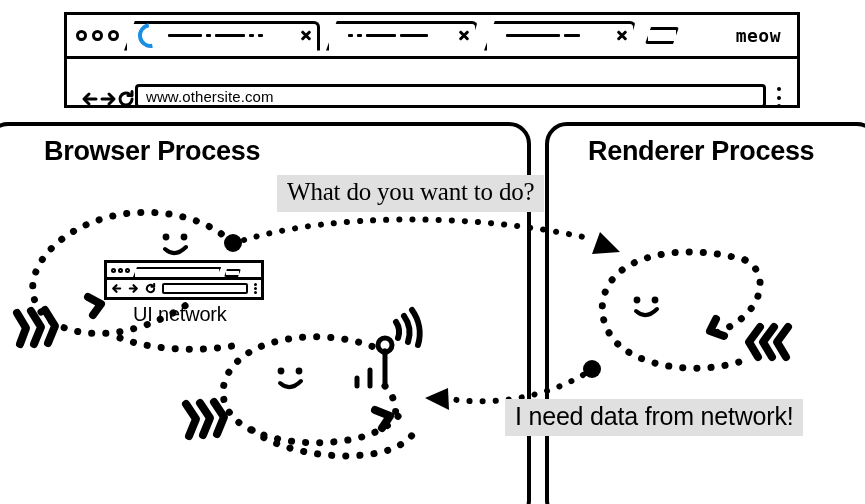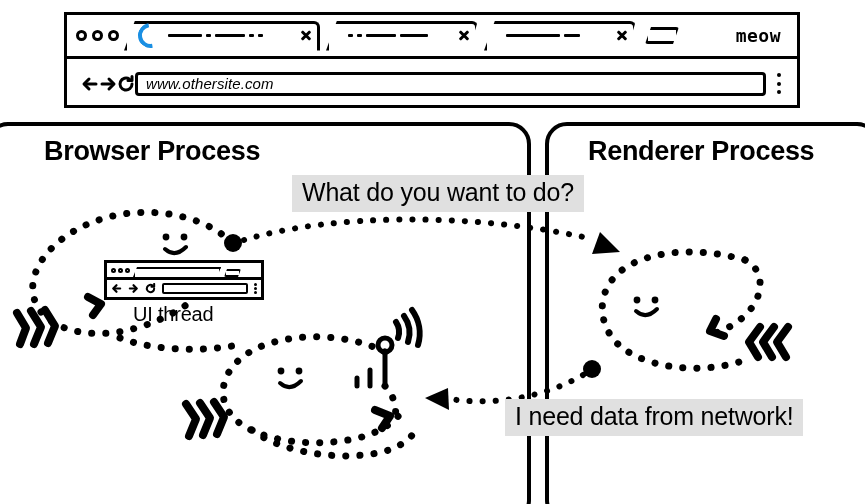--- a/index.html
+++ b/index.html
@@ -57,21 +57,21 @@
     width:34px;height:17px;border:3px solid #000;box-sizing:border-box;
     margin-left:9px;border-radius:3px;
     clip-path:polygon(6px 0,100% 0,calc(100% - 6px) 100%,0 100%);
   }
   .brandword{
     margin-left:auto;padding-right:16px;font-size:18px;letter-spacing:.5px;
     font-family:"DejaVu Sans Mono", monospace;font-weight:700;
   }
   .urlbar{
     position:absolute;left:0;top:44px;right:0;height:49px;
-    display:flex;align-items:center;padding:0 10px 0 14px;box-sizing:border-box;font-style:italic;
+    display:flex;align-items:flex-end;padding:0 10px 0 14px;box-sizing:border-box;
   }
   .navbtn{width:18px;height:18px;flex:0 0 auto;}
   .navbtn svg{display:block;}
   .omnibox{
     flex:1;height:24px;border:3px solid #000;border-radius:4px;background:#fff;
     display:flex;align-items:center;padding:0 8px;box-sizing:border-box;
     font-size:15px;letter-spacing:.1px;
   }
   .kebab{width:5px;height:21px;display:flex;flex-direction:column;justify-content:space-between;
     align-items:center;margin:0 6px 0 10px;flex:0 0 auto;}
@@ -87,21 +87,21 @@
     position:absolute;font-size:27px;font-weight:700;letter-spacing:-.3px;white-space:nowrap;
   }
   .title-browser{left:44px;top:136px;}
   .title-renderer{left:588px;top:136px;}
 
   
   .callout{
     position:absolute;background:#e0e0e0;padding:3px 10px 5px;
     font-size:25px;letter-spacing:-.2px;white-space:nowrap;line-height:1.15;
   }
-  .callout-1{left:292px;top:175px;}
+  .callout-1{left:277px;top:175px;font-family:Liberation Serif, serif;}
   .callout-2{left:505px;top:399px;}
 
   
   .thread-label{position:absolute;font-size:20px;white-space:nowrap;letter-spacing:-.2px;}
   .lbl-ui{left:133px;top:303px;}
   .lbl-net{left:337px;top:425px;}
   .lbl-worker{left:663px;top:267px;}
 
   
   .mini-browser{
@@ -329,18 +329,18 @@
         </svg>
       <span class="mini-omni"></span>
       <span class="mini-kebab">
           <i></i>
           <i></i>
           <i></i>
         </span>
     </div>
   </div>
 
-  <div class="thread-label lbl-ui">UI thread</div>
+  <div class="thread-label lbl-ui">UI network</div>
 
   <div class="callout callout-1">What do you want to do?</div>
   <div class="callout callout-2">I need data from network!</div>
 
 </div>
 
 </body></html>

